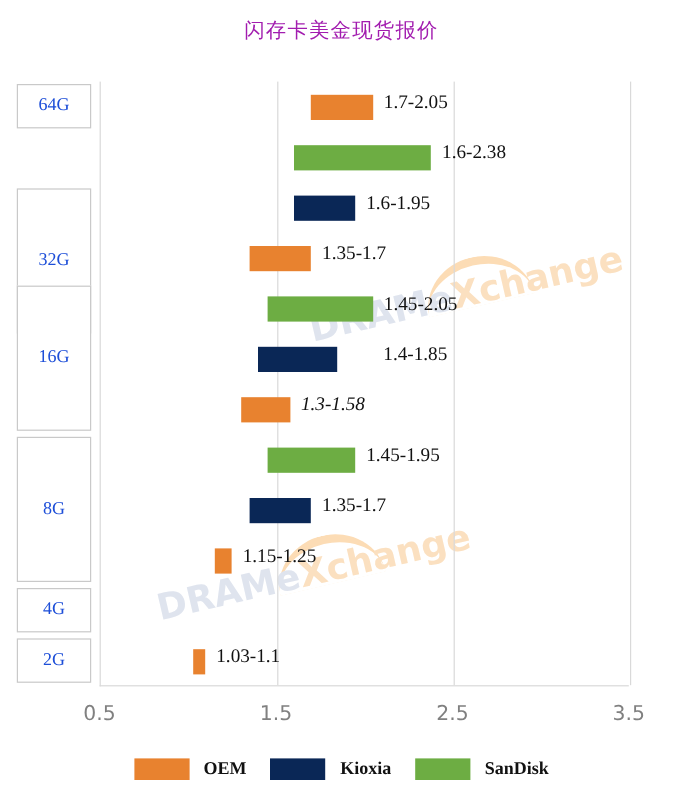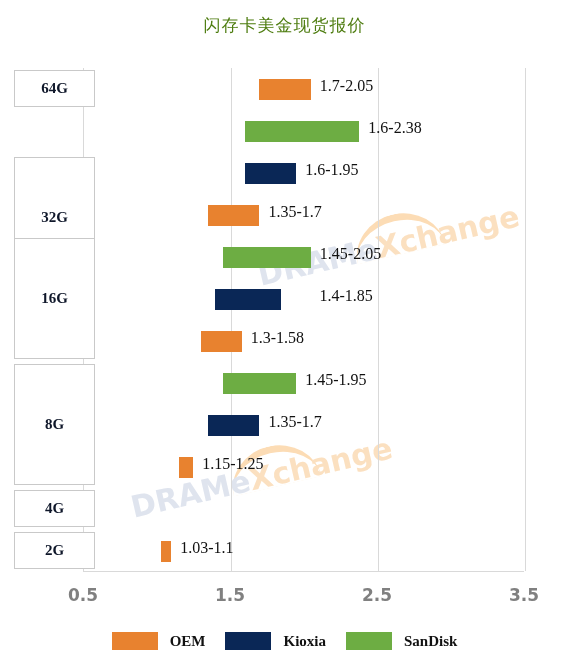--- a/index.html
+++ b/index.html
@@ -8,65 +8,65 @@
     font-family:"Liberation Serif",serif;
     overflow:hidden;position:relative;
   }
   #chart-root{position:relative;width:569px;height:669px;}
 
   
   .chart-title{
     position:absolute;left:0;top:14px;width:569px;
     text-align:center;
     font-family:"DejaVu Sans","Liberation Sans",sans-serif;
-    font-size:17px;color:#4d7c0f;letter-spacing:1px;
+    font-size:17px;color:#a21caf;letter-spacing:1px;
     font-weight:400;
   }
 
   
   .plot-area{
     position:absolute;left:83px;top:68px;
     width:441px;height:504px;
     border-left:1px solid #d9d9d9;
     border-bottom:1px solid #d9d9d9;
     box-sizing:border-box;
   }
   .gridline{
     position:absolute;top:0;bottom:0;width:0;
     border-left:1px solid #d9d9d9;
   }
 
   
   .cat-col{position:absolute;left:14px;top:68px;width:68px;height:504px;}
   .cat-box{
-    position:absolute;left:0;width:81px;
+    position:absolute;left:0;width:62px;
     border:1px solid #c9c9c9;background:#ffffff;
     box-sizing:border-box;
     display:flex;align-items:center;justify-content:center;
     font-family:"Liberation Serif",serif;
-    font-weight:bold;font-size:15px;color:#0f172a;
+    font-weight:normal;font-size:15px;color:#1d4ed8;
   }
 
   
   .bars-layer{position:absolute;left:83px;top:68px;width:441px;height:504px;}
   .bar-row{position:absolute;left:0;height:42px;width:441px;}
   .bar{
     position:absolute;top:11px;height:21px;
   }
   .bar.oem{background:#E8822F;}
   .bar.kioxia{background:#0A2756;}
   .bar.sandisk{background:#6DAD43;}
   .bar-label{
     position:absolute;top:9px;
     font-family:"Liberation Serif",serif;
     font-size:16px;color:#111111;white-space:nowrap;
   }
 
   
-  .xaxis{position:absolute;left:0;top:585px;width:569px;height:24px;font-weight:bold;}
+  .xaxis{position:absolute;left:0;top:585px;width:569px;height:24px;}
   .xtick{
     position:absolute;top:0;
     font-family:"DejaVu Sans","Liberation Sans",sans-serif;
     font-size:17px;color:#808080;
     transform:translateX(-50%);
   }
 
   
   .legend{
     position:absolute;left:0;top:626px;width:569px;height:30px;
@@ -153,21 +153,21 @@
         <div class="bar-label" style="left: 185.4px;">1.35-1.7</div>
       </div>
       <div class="bar-row" style="top: 168px;">
         <div class="bar sandisk" style="left: 139.65px; width: 88.2px;"></div>
         <div class="bar-label" style="left: 236.85px;">1.45-2.05</div>
       </div>
       <div class="bar-row" style="top: 210px;">
         <div class="bar kioxia" style="left: 132.3px; width: 66.15px;"></div>
         <div class="bar-label" style="left: 207.45px; margin-left: 29px;">1.4-1.85</div>
       </div>
-      <div class="bar-row" style="top: 252px;">
+      <div class="bar-row" style="top: 252px; font-style: italic;">
         <div class="bar oem" style="left: 117.6px; width: 41.16px;"></div>
         <div class="bar-label" style="left: 167.76px;">1.3-1.58</div>
       </div>
       <div class="bar-row" style="top: 294px;">
         <div class="bar sandisk" style="left: 139.65px; width: 73.5px;"></div>
         <div class="bar-label" style="left: 222.15px;">1.45-1.95</div>
       </div>
       <div class="bar-row" style="top: 336px;">
         <div class="bar kioxia" style="left: 124.95px; width: 51.45px;"></div>
         <div class="bar-label" style="left: 185.4px;">1.35-1.7</div>

